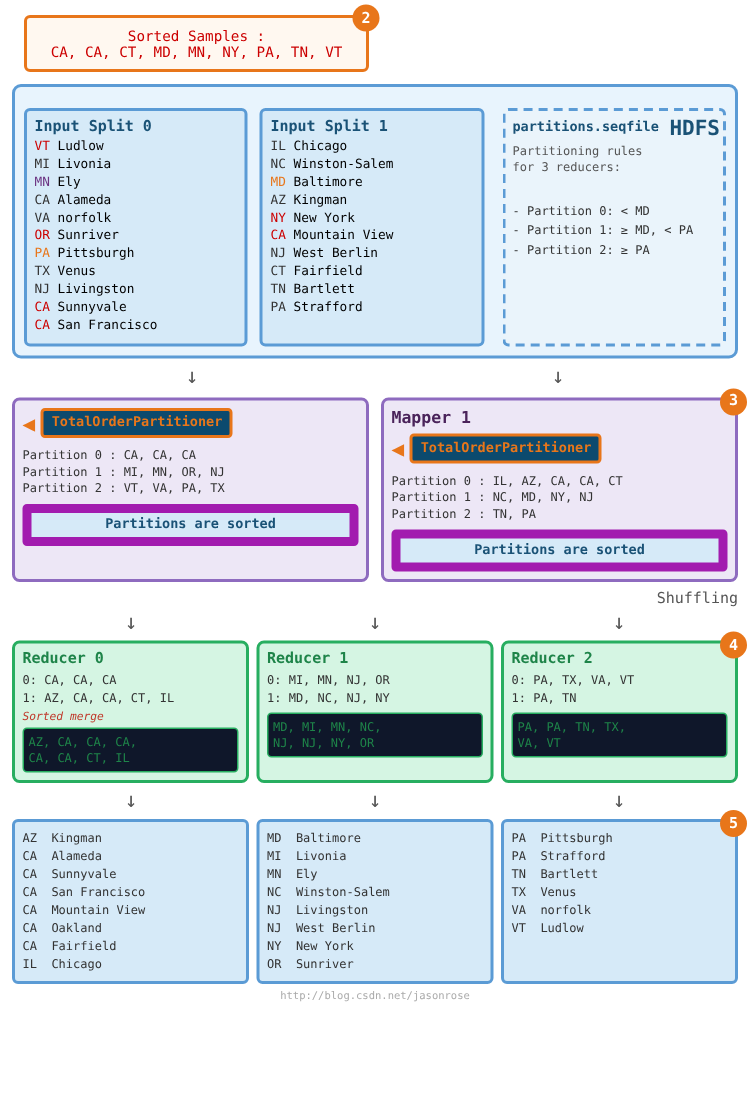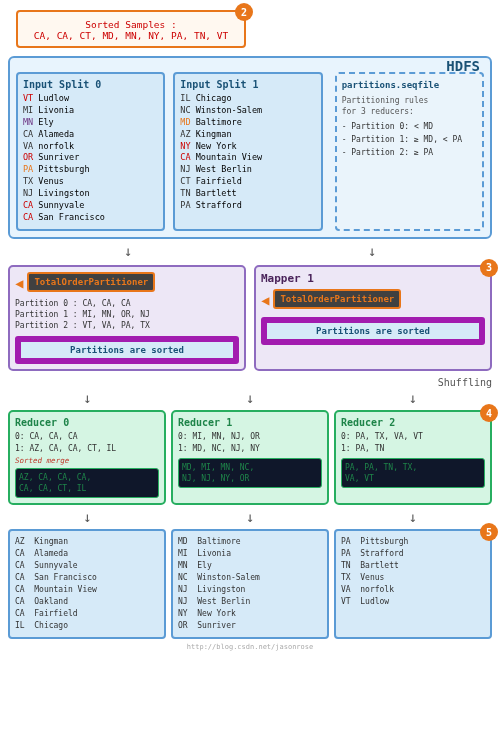--- a/index.html
+++ b/index.html
@@ -62,21 +62,21 @@
     .hdfs-outer {
       border: 2px solid #5b9bd5;
       background: #e8f4fd;
       border-radius: 6px;
       padding: 6px;
       margin: 4px 2px;
       position: relative;
     }
     .hdfs-label {
       position: absolute;
-      top: 0;
+      top: 20px;
       right: 10px;
       font-size: 14px;
       font-weight: bold;
       color: #1a5276;
     }
 
     
     .splits-row {
       display: flex;
       gap: 8px;
@@ -146,21 +146,21 @@
     .mapper-title {
       font-weight: bold;
       font-size: 11px;
       color: #4a235a;
       margin-bottom: 4px;
     }
 
     
     .top-box {
       border: 2px solid #e8761a;
-      background: #404040;
+      background: #0c4a6e;
       border-radius: 3px;
       padding: 3px 5px;
       font-size: 9px;
       font-weight: bold;
       color: #e8761a;
       margin-bottom: 3px;
       display: inline-block;
     }
 
     .partition-info {
@@ -343,21 +343,21 @@
           <span class="c-dark">TN</span> Bartlett<br>
           <span class="c-dark">PA</span> Strafford
         </div>
       </div>
 
       <div class="partitions-seqfile">
         <div class="partitions-seqfile-title">partitions.seqfile</div>
         <div style="font-size:8px;color:#555;margin-top:3px;">
           Partitioning rules<br>for 3 reducers:
         </div>
-        <div style="font-size:8px;color:#333;margin-top:4px;line-height:1.6;">
+        <div style="font-size:8px;color:#333;margin-top:18px;line-height:1.6;">
           - Partition 0: &lt; MD<br>
           - Partition 1: ≥ MD, &lt; PA<br>
           - Partition 2: ≥ PA
         </div>
       </div>
     </div>
   </div>
 
   <div class="arrows-row">
     <span>↓</span>
@@ -377,20 +377,25 @@
         <span>Partition 2 : VT, VA, PA, TX</span>
       </div>
       <div class="sorted-box">Partitions are sorted</div>
     </div>
 
     <div class="mapper-box">
       <div class="mapper-title">Mapper 1</div>
       <div style="display:flex;align-items:center;gap:4px;">
         <span class="arrow">◀</span>
         <div class="top-box">TotalOrderPartitioner</div>
+      </div>
+      <div class="partition-info">
+        <span>Partition 0 : IL, AZ, CA, CA, CT</span><br>
+        <span>Partition 1 : NC, MD, NY, NJ</span><br>
+        <span>Partition 2 : TN, PA</span>
       </div>
       <div class="sorted-box">Partitions are sorted</div>
 
       <div class="badge badge-3">3</div>
     </div>
   </div>
 
   <div class="shuffling-label">Shuffling</div>
 
   <div class="arrows-row">

